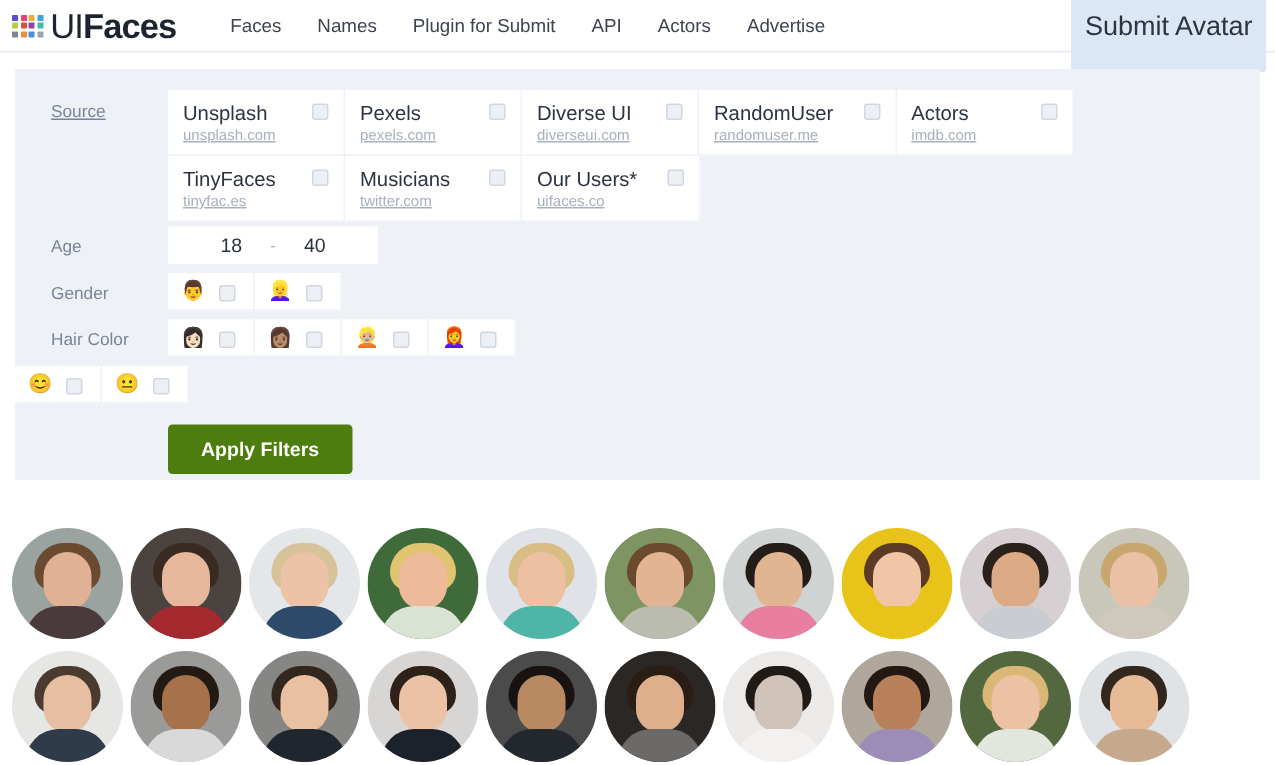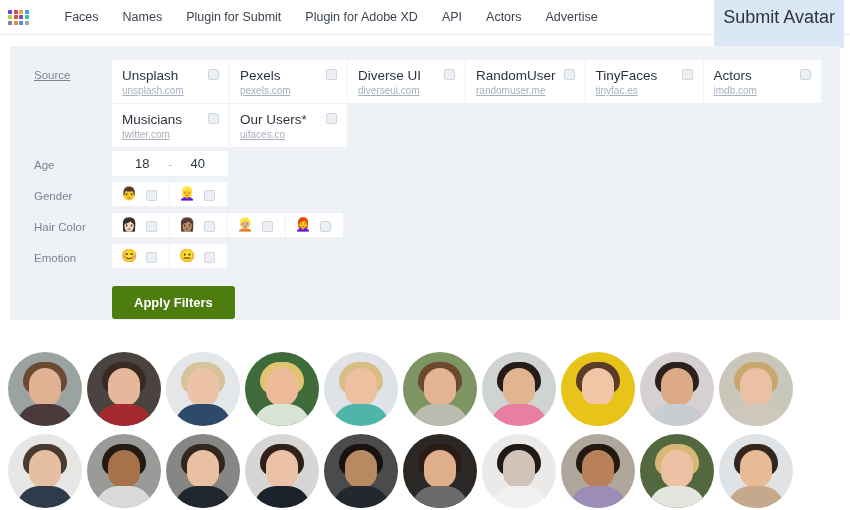--- a/index.html
+++ b/index.html
@@ -95,21 +95,21 @@
   .src-group { display: flex; flex-wrap: wrap; width: 712px; }
   .src-card {
     background: #ffffff;
     border-right: 1px solid #eef2f7;
     border-bottom: 1px solid #eef2f7;
     padding: 7px 10px 6px 10px;
     min-width: 118px;
     display: flex;
     align-items: flex-start;
     justify-content: space-between;
-    gap: 8px;
+    gap: 20px;
     cursor: pointer;
   }
   .src-card .texts { display: flex; flex-direction: column; }
   .src-name { font-size: 13.5px; color: #2c3440; line-height: 17px; white-space: nowrap; }
   .src-dom  { font-size: 10px; color: #a8b0bd; line-height: 13px; white-space: nowrap; text-decoration: underline; }
 
   .cb {
     width: 11px; height: 11px;
     border: 1px solid #d2d7df;
     background: #eceff4;
@@ -130,21 +130,21 @@
     gap: 9px;
     cursor: pointer;
     min-width: 58px;
   }
   .emoji { font-size: 13px; line-height: 16px; }
 
   
   .age-box {
     background: #ffffff;
     border-bottom: 1px solid #eef2f7;
-    width: 116px;
+    width: 140px;
     height: 26px;
     display: flex;
     align-items: center;
     justify-content: center;
     gap: 14px;
     font-size: 13px;
     color: #2c3440;
   }
   .age-box .dash { color: #aab1bd; font-size: 11px; }
   .age-val { width: 24px; text-align: center; }
@@ -218,26 +218,28 @@
         <i style="background: rgb(58, 167, 220);"></i>
         <i style="background: rgb(181, 207, 68);"></i>
         <i style="background: rgb(217, 79, 61);"></i>
         <i style="background: rgb(142, 68, 173);"></i>
         <i style="background: rgb(54, 194, 160);"></i>
         <i style="background: rgb(125, 133, 145);"></i>
         <i style="background: rgb(240, 138, 60);"></i>
         <i style="background: rgb(74, 144, 217);"></i>
         <i style="background: rgb(154, 163, 176);"></i>
       </div>
+    <div class="brand-text">
+      <span class="thin">UI</span><span class="bold">Faces</span>
+    </div>
   </div>
   <nav class="nav">
       <div class="nav-item">Faces</div>
       <div class="nav-item">Names</div>
       <div class="nav-item">Plugin for Submit</div>
-      <div class="nav-item">Plugin for Adobe XD</div>
       <div class="nav-item">API</div>
       <div class="nav-item">Actors</div>
       <div class="nav-item">Advertise</div>
     </nav>
   <div class="nav-cta" style="background: rgb(220, 231, 245);">Submit Avatar</div>
 </div>
 
 <div class="filters" style="background: rgb(238, 242, 247);">
 
   <div class="frow">
@@ -266,29 +268,29 @@
         </div>
         <div class="src-card">
           <div class="texts">
             <div class="src-name">RandomUser</div>
             <div class="src-dom">randomuser.me</div>
           </div>
           <span class="cb"></span>
         </div>
         <div class="src-card">
           <div class="texts">
+            <div class="src-name">Actors</div>
+            <div class="src-dom">imdb.com</div>
+          </div>
+          <span class="cb"></span>
+        </div>
+        <div class="src-card">
+          <div class="texts">
             <div class="src-name">TinyFaces</div>
             <div class="src-dom">tinyfac.es</div>
-          </div>
-          <span class="cb"></span>
-        </div>
-        <div class="src-card">
-          <div class="texts">
-            <div class="src-name">Actors</div>
-            <div class="src-dom">imdb.com</div>
           </div>
           <span class="cb"></span>
         </div>
         <div class="src-card">
           <div class="texts">
             <div class="src-name">Musicians</div>
             <div class="src-dom">twitter.com</div>
           </div>
           <span class="cb"></span>
         </div>
@@ -341,21 +343,20 @@
           <span class="cb"></span>
         </div>
         <div class="opt-card">
           <span class="emoji">👩‍🦰</span>
           <span class="cb"></span>
         </div>
       </div>
   </div>
 
   <div class="frow">
-    <div class="flabel">Emotion</div>
     <div class="fbody">
         <div class="opt-card">
           <span class="emoji">😊</span>
           <span class="cb"></span>
         </div>
         <div class="opt-card">
           <span class="emoji">😐</span>
           <span class="cb"></span>
         </div>
       </div>

